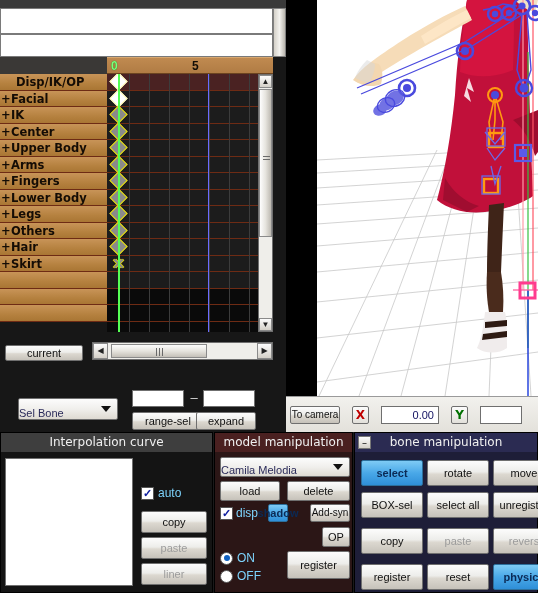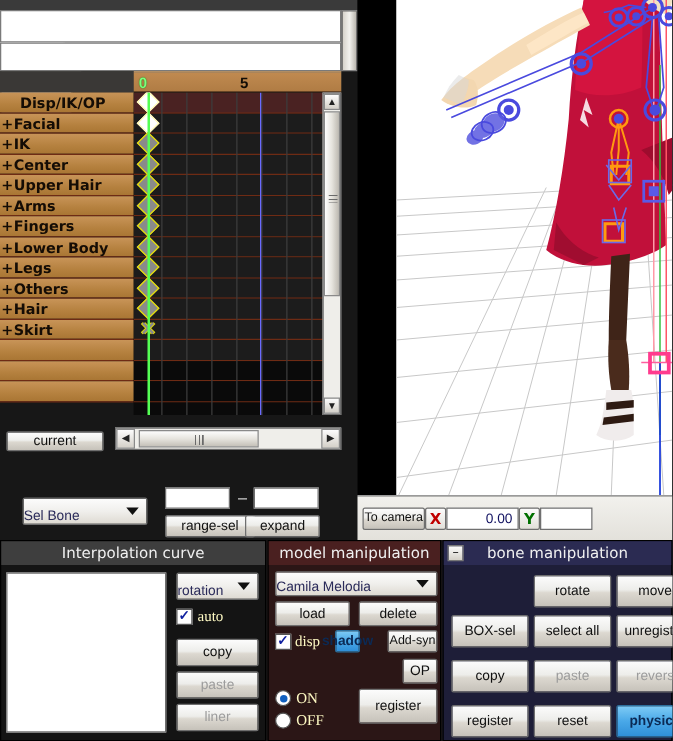--- a/index.html
+++ b/index.html
@@ -192,21 +192,21 @@
   #vp-white {
     position:absolute; left:31px; top:0; right:0; bottom:0; background:#ffffff;
   }
   #vp-grid { position:absolute; inset:0; }
 
   
   #statusbar {
     position:absolute; left:286px; top:396px; width:252px; height:36px;
     background: linear-gradient(to bottom,#f2f1ed,#e3e1db);
     border-top:1px solid #9a9a9a;
-    display:flex; align-items:center; gap:0; padding-left:4px;
+    display:flex; align-items:center; gap:12px; padding-left:4px;
   }
   #btn-tocamera { width:50px; height:18px; font-size:10px; }
   #lbl-boneplace { font-size:13px; font-weight:bold; color:#111;
      font-family:"DejaVu Sans", sans-serif; letter-spacing:0.3px; }
   .axis-badge {
     width:17px; height:18px; border:1px solid #6f6f6f; border-radius:2px;
     background: linear-gradient(to bottom,#fcfcfc,#e2e0da);
     font-weight:bold; font-size:12px; display:flex; align-items:center;
     justify-content:center; font-family:"DejaVu Sans", sans-serif;
   }
@@ -247,21 +247,21 @@
   #curve-canvas {
     position:absolute; left:4px; top:25px; width:128px; height:128px;
     background:#ffffff; border:1px solid #6f6f6f;
   }
   #interp-combo { position:absolute; left:140px; top:25px; width:66px; height:22px; }
   #auto-check { position:absolute; left:140px; top:53px; display:flex; align-items:center; gap:4px; }
   .chk {
     width:13px; height:13px; background:#fff; border:1px solid #555;
     color:#1020a0; font-size:11px; line-height:11px; text-align:center; font-weight:bold;
   }
-  .chk-lbl { color:#fef9c3; font-size:12px; font-family:Liberation Serif, serif; }
+  .chk-lbl { color:#7dd3fc; font-size:12px; font-family:Liberation Sans, sans-serif; }
   #btn-interp-copy  { position:absolute; left:140px; top:78px;  width:66px; height:22px; }
   #btn-interp-paste { position:absolute; left:140px; top:104px; width:66px; height:22px; }
   #btn-interp-liner { position:absolute; left:140px; top:130px; width:66px; height:22px; }
 
   
   #model-combo { position:absolute; left:5px; top:24px; width:130px; height:20px; }
   #btn-model-load   { position:absolute; left:5px;  top:48px; width:60px; height:20px; }
   #btn-model-delete { position:absolute; left:72px; top:48px; width:63px; height:20px; }
   #disp-check { position:absolute; left:5px; top:73px; display:flex; align-items:center; gap:3px; }
   #btn-shadow  { position:absolute; left:53px; top:71px; width:20px; height:18px; font-weight:bold; }
@@ -325,21 +325,21 @@
         <div class="bone-row ">
           <span class="plus">+</span>
           <span class="lbl">IK</span>
         </div>
         <div class="bone-row ">
           <span class="plus">+</span>
           <span class="lbl">Center</span>
         </div>
         <div class="bone-row ">
           <span class="plus">+</span>
-          <span class="lbl">Upper Hair</span>
+          <span class="lbl">Upper Body</span>
         </div>
         <div class="bone-row ">
           <span class="plus">+</span>
           <span class="lbl">Arms</span>
         </div>
         <div class="bone-row ">
           <span class="plus">+</span>
           <span class="lbl">Fingers</span>
         </div>
         <div class="bone-row ">
@@ -574,24 +574,20 @@
     <div class="w95btn" id="btn-tocamera">To camera</div>
     <div class="axis-badge x">X</div>
     <div class="w95field" id="x-value">0.00</div>
     <div class="axis-badge y">Y</div>
     <div class="w95field" id="y-value"></div>
   </div>
 
   <div id="panel-interp">
     <div class="panel-title">Interpolation curve</div>
     <div id="curve-canvas"></div>
-    <div class="w95combo" id="interp-combo">
-      <span>rotation</span>
-      <span class="arrow"></span>
-    </div>
     <div id="auto-check">
       <span class="chk">✓</span>
       <span class="chk-lbl">auto</span>
     </div>
     <div class="w95btn" id="btn-interp-copy">copy</div>
     <div class="w95btn disabled" id="btn-interp-paste">paste</div>
     <div class="w95btn disabled" id="btn-interp-liner">liner</div>
   </div>
 
   <div id="panel-model">
@@ -620,20 +616,21 @@
       <span class="chk-lbl">OFF</span>
     </div>
     <div class="w95btn" id="btn-model-register">register</div>
   </div>
 
   <div id="panel-bone">
     <div class="panel-title">
       <span class="minibox">–</span>
       <span>bone manipulation</span>
     </div>
+    <div class="w95btn bm-btn blue" id="bm-select">select</div>
     <div class="w95btn bm-btn" id="bm-rotate">rotate</div>
     <div class="w95btn bm-btn" id="bm-move">move</div>
     <div class="w95btn bm-btn" id="bm-boxsel">BOX-sel</div>
     <div class="w95btn bm-btn" id="bm-selectall">select all</div>
     <div class="w95btn bm-btn" id="bm-unregister">unregister</div>
     <div class="w95btn bm-btn" id="bm-copy">copy</div>
     <div class="w95btn bm-btn disabled" id="bm-paste">paste</div>
     <div class="w95btn bm-btn disabled" id="bm-revers">revers</div>
     <div class="w95btn bm-btn" id="bm-register">register</div>
     <div class="w95btn bm-btn" id="bm-reset">reset</div>

